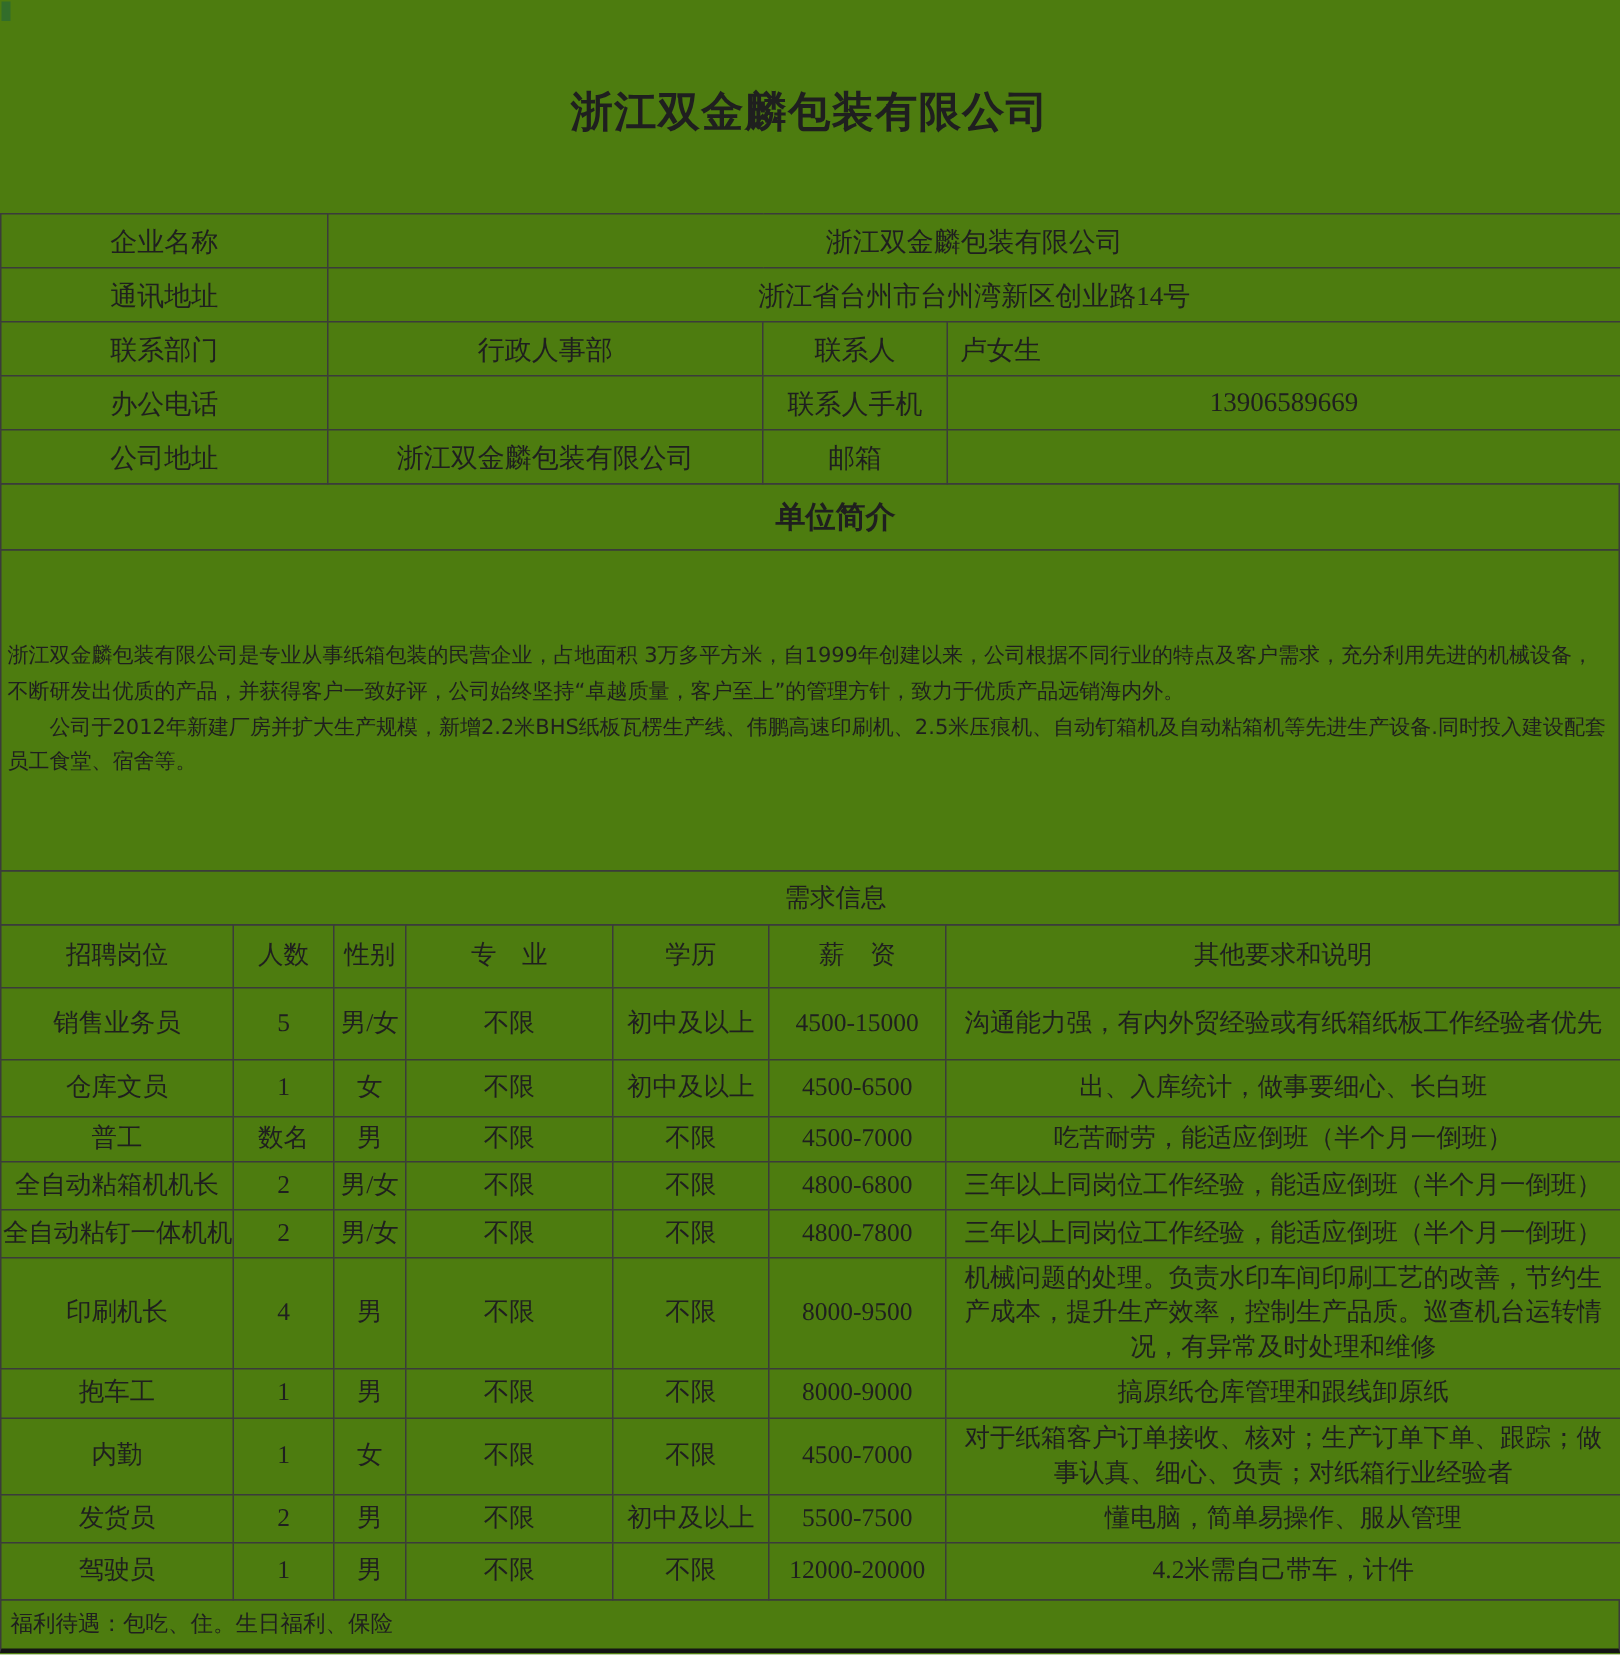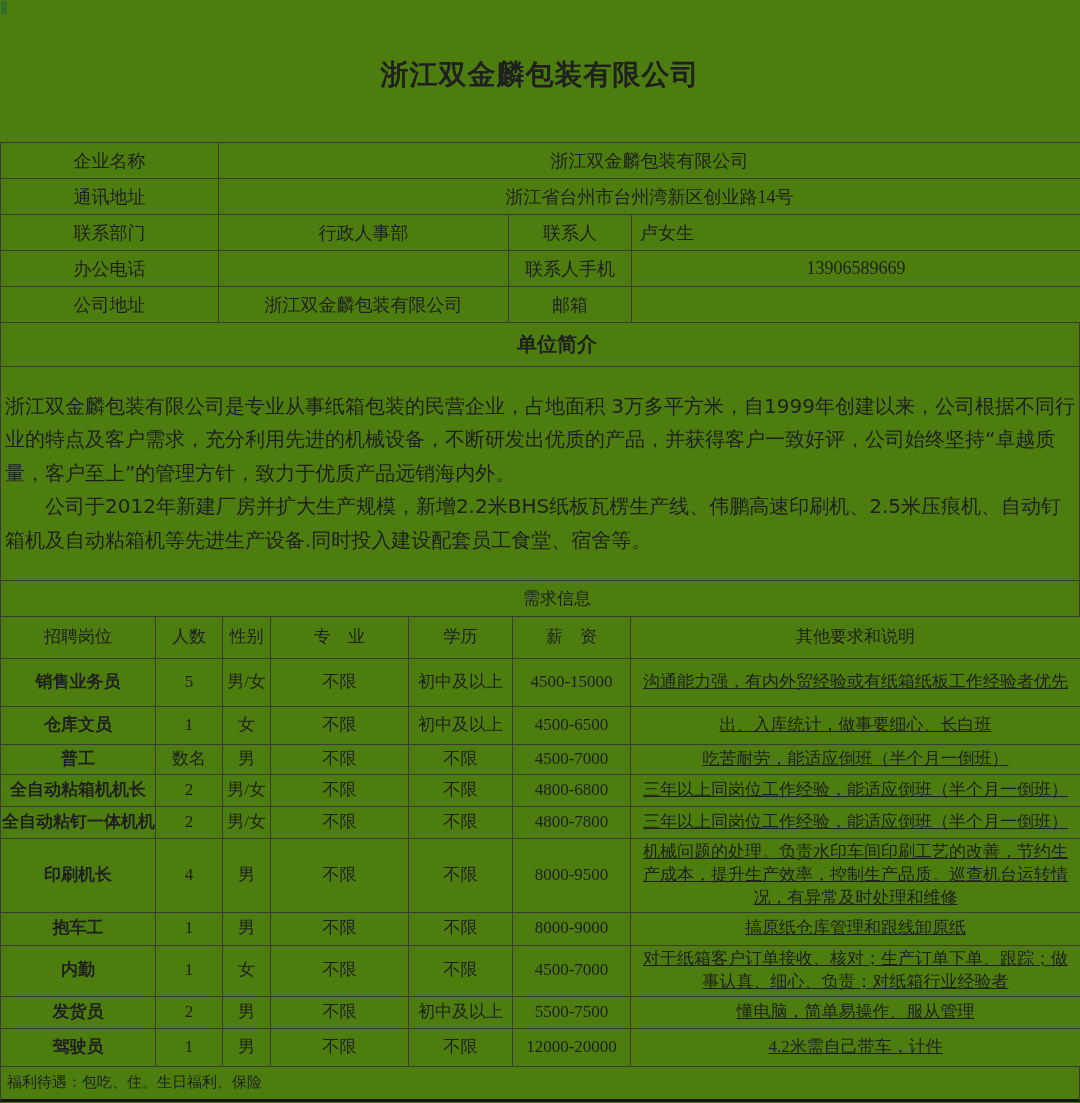--- a/index.html
+++ b/index.html
@@ -40,30 +40,30 @@
     display:flex;align-items:center;justify-content:center;padding-left:34px;
   }
   .profile-heading{height:45px;font-size:20px;font-weight:bold;}
   .demand-heading{height:37px;font-size:17px;}
   .profile-body{
     border:1px solid #3b3b3b;margin-top:-1px;box-sizing:border-box;
     height:215px;
     display:flex;flex-direction:column;justify-content:center;
     padding:24px 4px;gap:0;
     font-family:"DejaVu Sans","Liberation Sans",sans-serif;
-    font-size:20px;line-height:1.68;
+    font-size:14px;line-height:1.68;
   }
   .profile-body p{margin:0;}
   .profile-body p.indent{text-indent:2em;}
   
   .jobs{margin-top:-1px;}
   .jobs td{font-size:17px;padding:2px 4px;text-align:center;line-height:1.35;}
   .jobs thead td{height:42px;}
-  .jobs .c-post{white-space:nowrap;overflow:hidden;padding:2px 1px;font-weight:bold;}
-  .jobs .c-remark{padding:2px 5px;text-decoration:underline;}
+  .jobs .c-post{white-space:nowrap;overflow:hidden;padding:2px 1px;}
+  .jobs .c-remark{padding:2px 5px;}
   
   .footer{
     border:1px solid #3b3b3b;border-bottom:3px solid #141414;
     margin-top:-1px;height:36px;box-sizing:border-box;
     display:flex;align-items:center;justify-content:flex-start;
     padding-left:6px;font-size:15px;
     font-family:"DejaVu Sans","Liberation Sans",sans-serif;
   }
 </style>
 </head>

